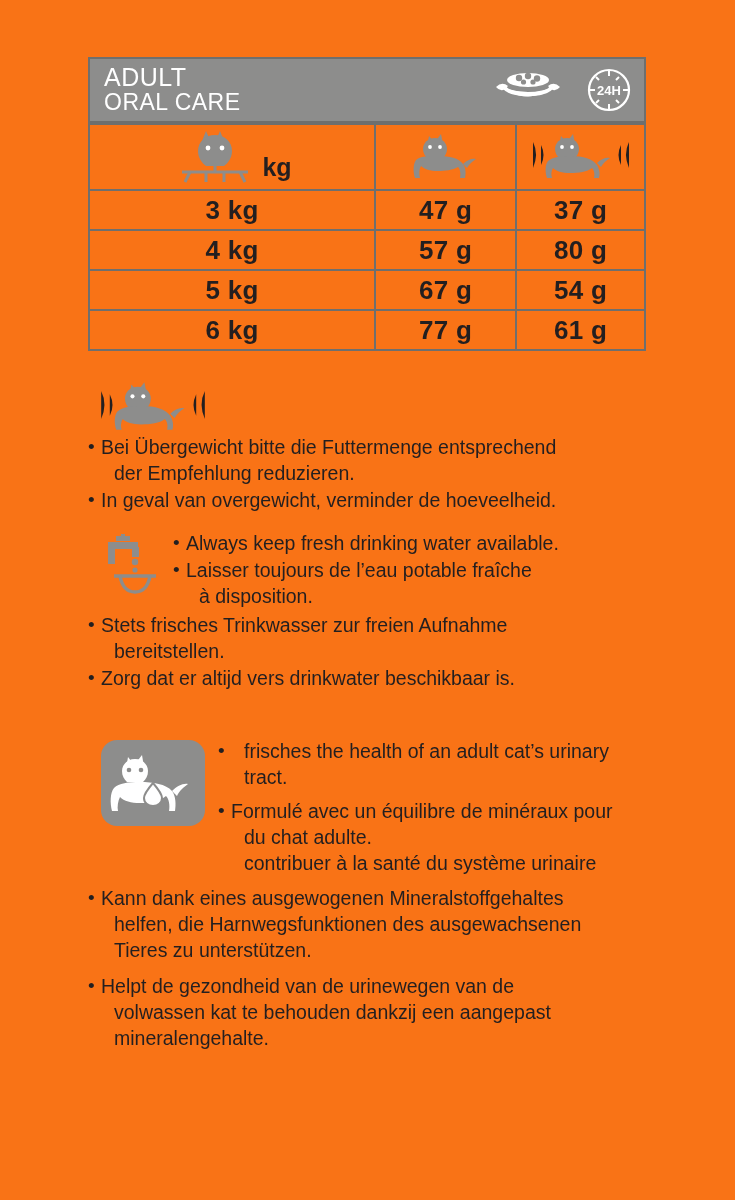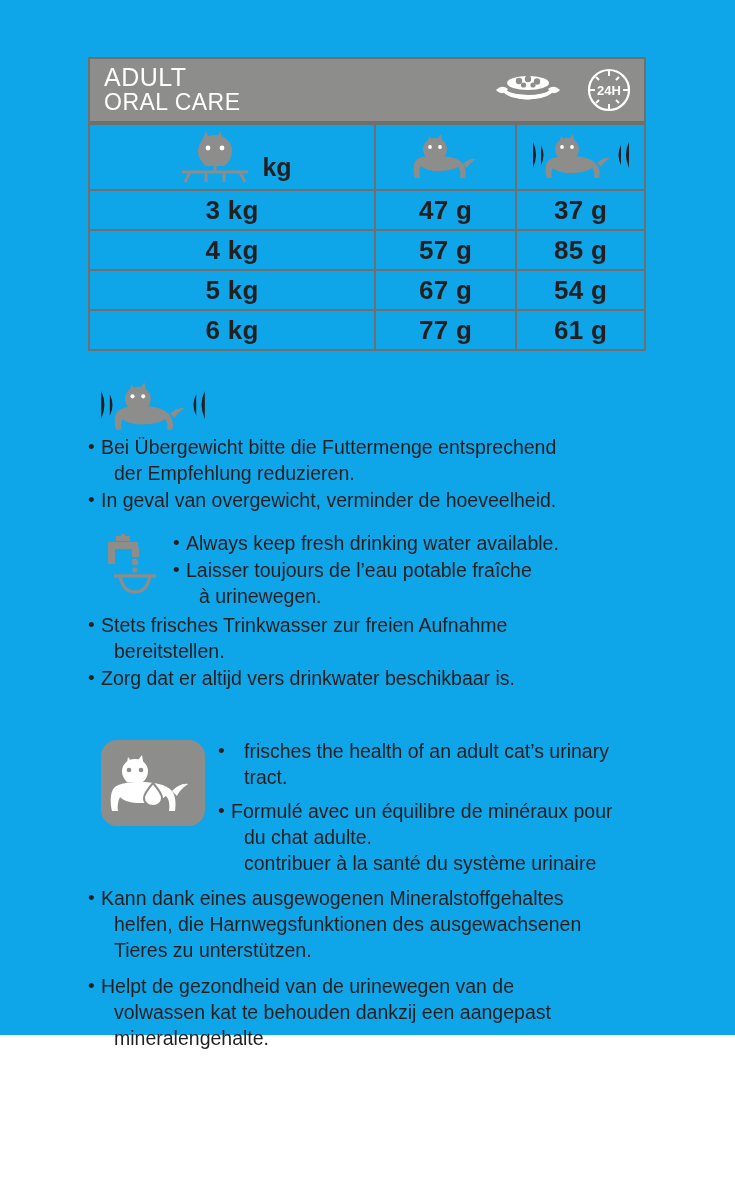--- a/index.html
+++ b/index.html
@@ -12,22 +12,22 @@
     height: 1200px;
     font-family: "Liberation Sans", sans-serif;
     color: #231f20;
     position: relative;
     overflow: hidden;
   }
   .page {
     position: absolute;
     left: 0; top: 0;
     width: 735px;
-    height: 1035px;
-    background: #0ea5e9;
+    height: 1200px;
+    background: #f97316;
   }
 
   
   .table-wrap {
     position: absolute;
     left: 88px;
     top: 57px;
     width: 558px;
   }
   table.feeding {
@@ -64,21 +64,20 @@
     font-size: 23px;
     letter-spacing: .5px;
     font-weight: 400;
   }
   .hdr-title .l2 .thin { font-weight: 400; }
   .hdr-icons {
     position: absolute;
     right: 12px;
     top: 8px;
     display: flex;
-    align-items: center;
     gap: 22px;
   }
   .icon-row-cells {
     height: 66px;
   }
   .cell-center {
     text-align: center;
     vertical-align: middle;
   }
   .data-row td {
@@ -309,21 +308,21 @@
         </tr>
 
         <tr class="data-row">
           <td>3 kg</td>
           <td>47 g</td>
           <td>37 g</td>
         </tr>
         <tr class="data-row">
           <td>4 kg</td>
           <td>57 g</td>
-          <td>85 g</td>
+          <td>80 g</td>
         </tr>
         <tr class="data-row">
           <td>5 kg</td>
           <td>67 g</td>
           <td>54 g</td>
         </tr>
         <tr class="data-row">
           <td>6 kg</td>
           <td>77 g</td>
           <td>61 g</td>
@@ -382,21 +381,21 @@
             <path d="M16 42 l42 0"></path>
             <path d="M22 42 q3 16 15 16 q12 0 15 -16"></path>
           </g>
         </svg>
       </div>
       <div class="text-slot">
         <ul class="bullet-list first-two">
           <li>Always keep fresh drinking water available.</li>
           <li>
             <span>Laisser toujours de l’eau potable fraîche</span>
-            <span class="sub-line">à urinewegen.</span>
+            <span class="sub-line">à disposition.</span>
           </li>
         </ul>
       </div>
     </div>
     <ul class="bullet-list rest">
       <li>
         <span>Stets frisches Trinkwasser zur freien Aufnahme</span>
         <span class="hang">bereitstellen.</span>
       </li>
       <li>Zorg dat er altijd vers drinkwater beschikbaar is.</li>

